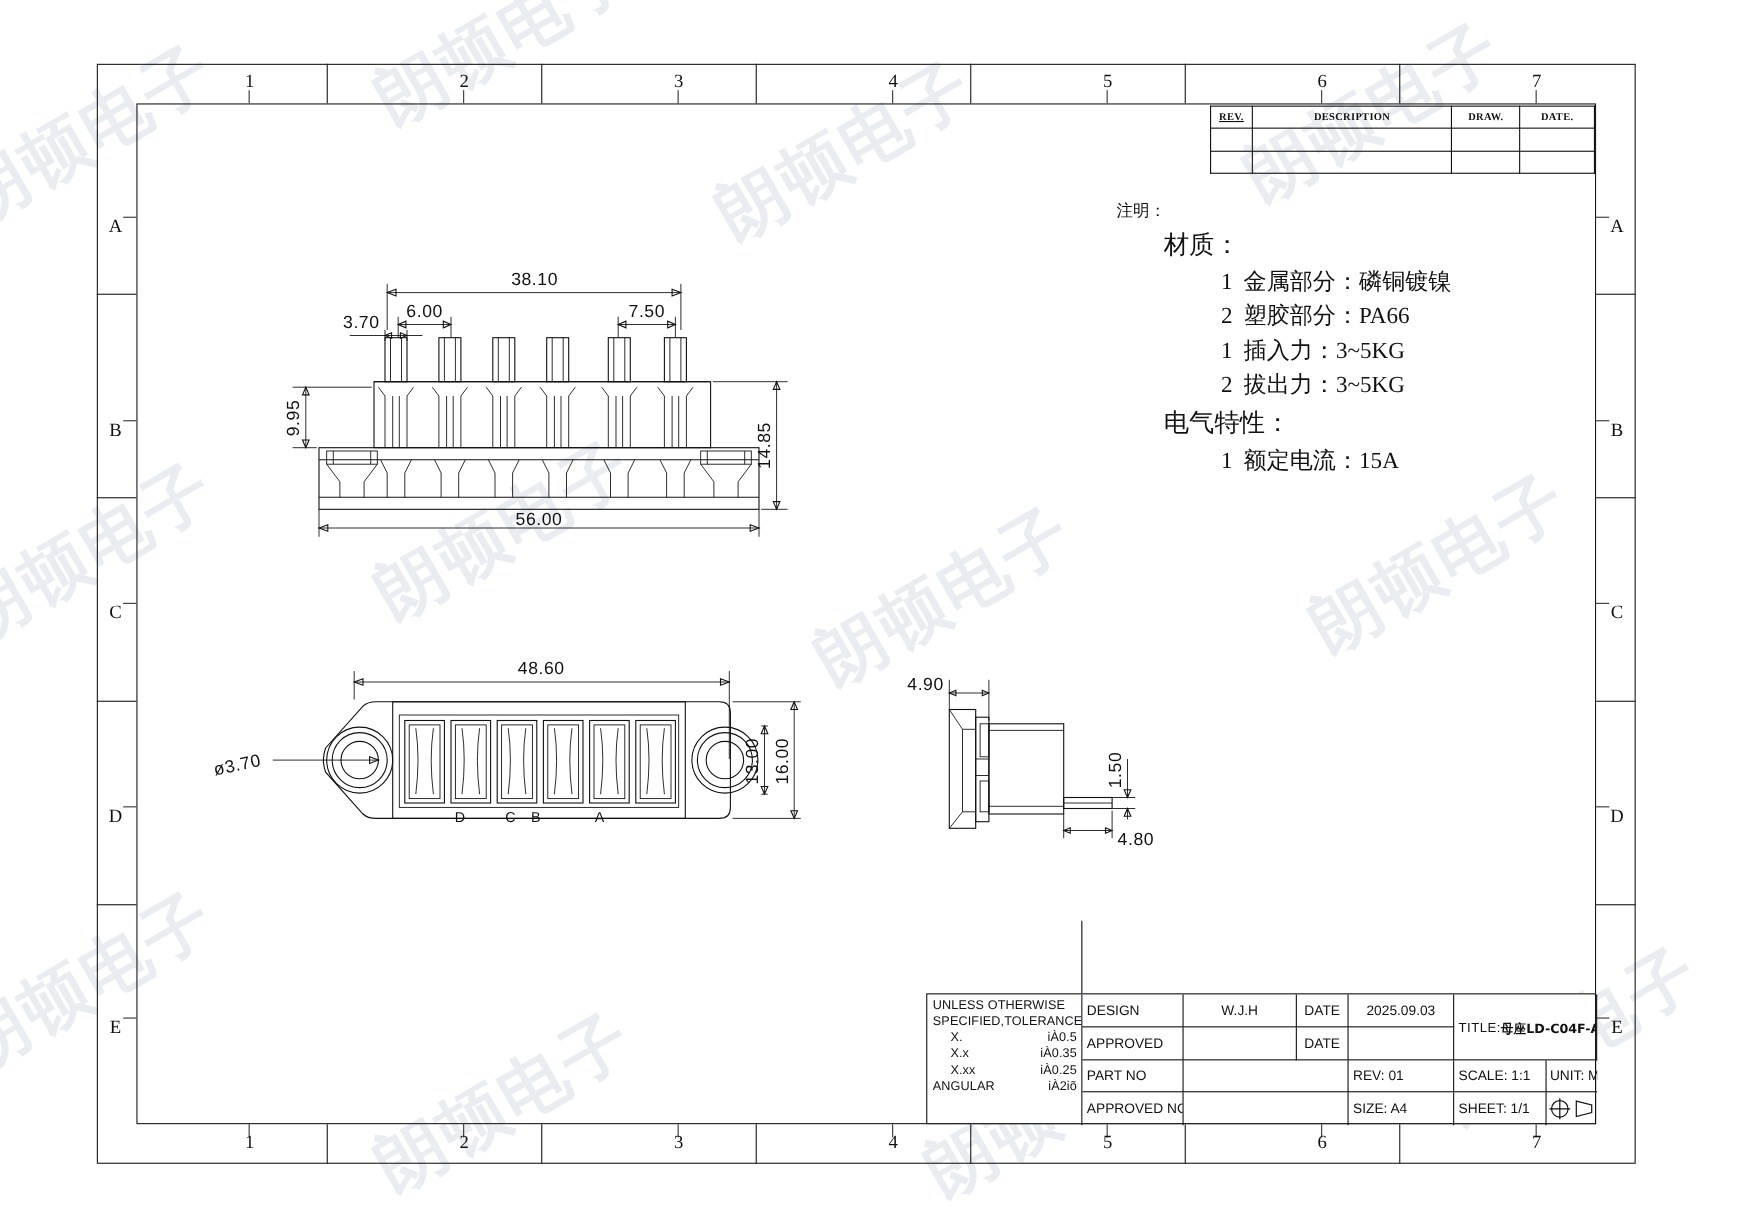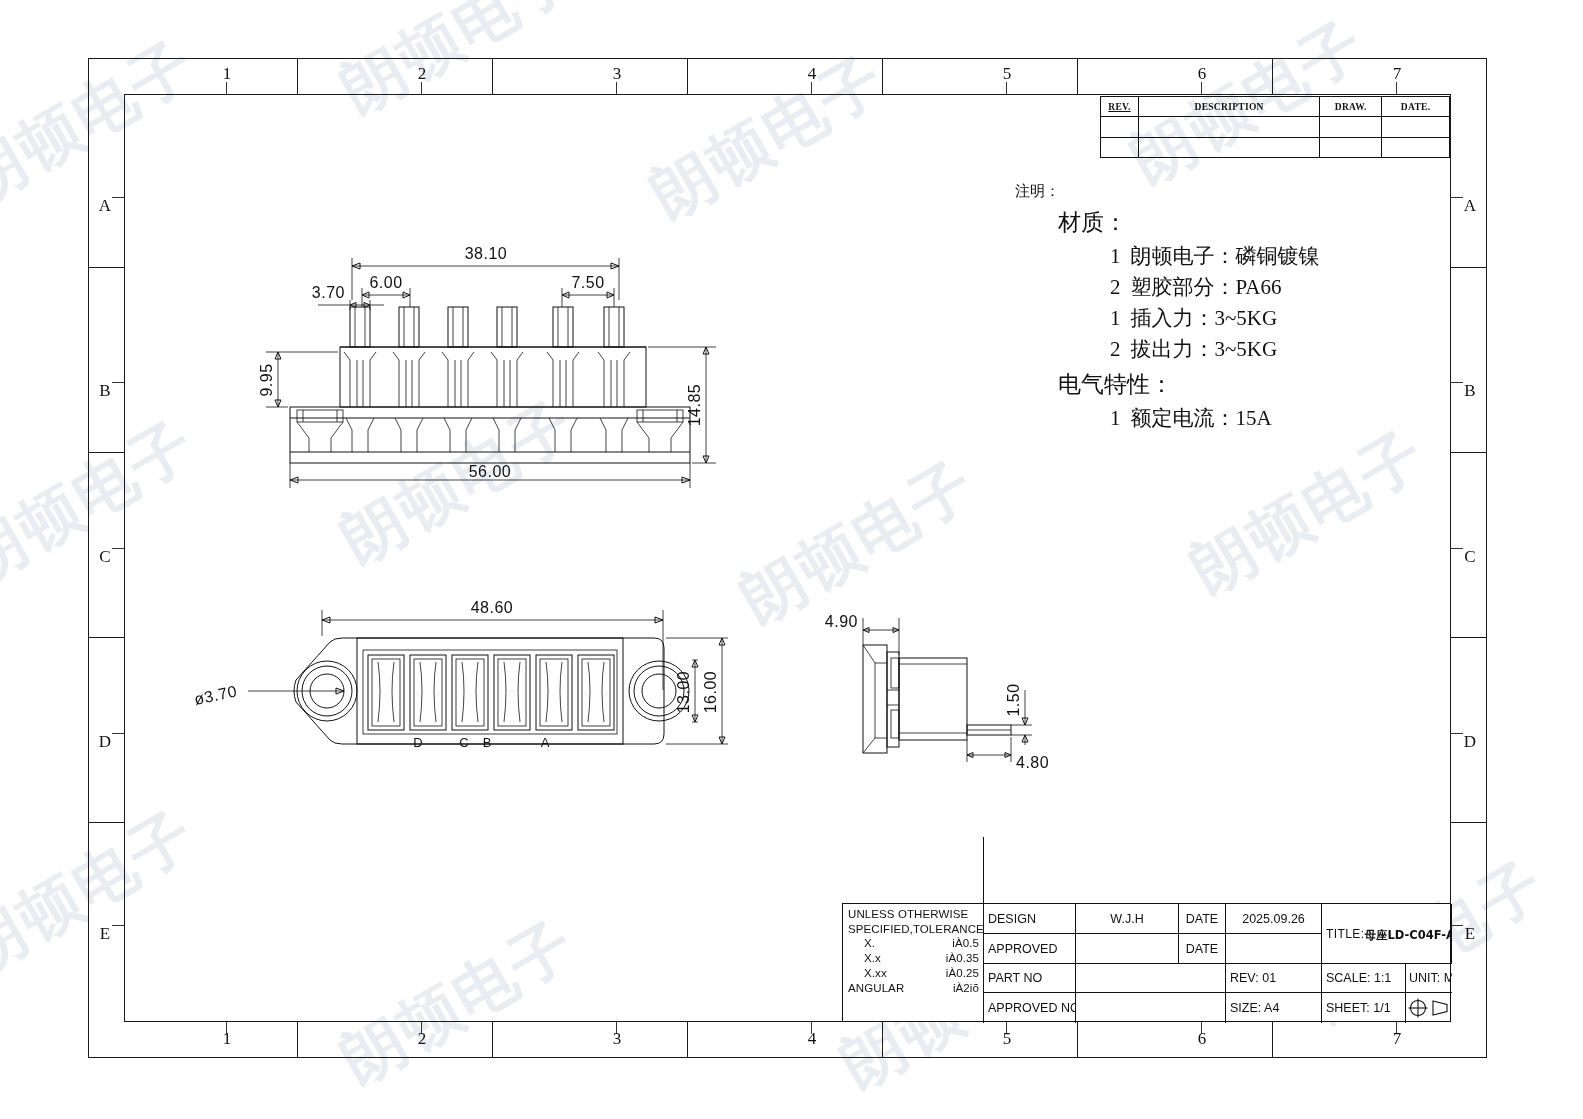--- a/index.html
+++ b/index.html
@@ -313,21 +313,21 @@
       <td></td>
     </tr>
   </tbody>
     </table>
 
   <div class="notes">
     <div class="note-h0">注明：</div>
 
     <div class="note-h1">材质：</div>
     <div class="note-li">
-      <span class="num">1</span><span>朗顿电子：磷铜镀镍</span>
+      <span class="num">1</span><span>金属部分：磷铜镀镍</span>
     </div>
     <div class="note-li">
       <span class="num">2</span><span>塑胶部分：PA66</span>
     </div>
 
     <div class="note-li">
       <span class="num">1</span><span>插入力：3~5KG</span>
     </div>
     <div class="note-li">
       <span class="num">2</span><span>拔出力：3~5KG</span>
@@ -633,21 +633,21 @@
       </div>
       <div class="tol-row tol-ang">
         <span>ANGULAR</span>
         <span>iÀ2iõ</span>
       </div>
     </div>
 
     <div class="c" style="grid-column:2; grid-row:1;">DESIGN</div>
     <div class="c ctr" style="grid-column:3; grid-row:1;">W.J.H</div>
     <div class="c ctr" style="grid-column:4; grid-row:1;">DATE</div>
-    <div class="c ctr" style="grid-column:5; grid-row:1;">2025.09.26</div>
+    <div class="c ctr" style="grid-column:5; grid-row:1;">2025.09.03</div>
 
     <div class="c title-cell">
       <div class="tl">TITLE:</div>
       <div class="tv">母座LD-C04F-A-6P-S2</div>
     </div>
 
     <div class="c" style="grid-column:2; grid-row:2;">APPROVED</div>
     <div class="c ctr" style="grid-column:3; grid-row:2;"></div>
     <div class="c ctr" style="grid-column:4; grid-row:2;">DATE</div>
     <div class="c ctr" style="grid-column:5; grid-row:2;"></div>

